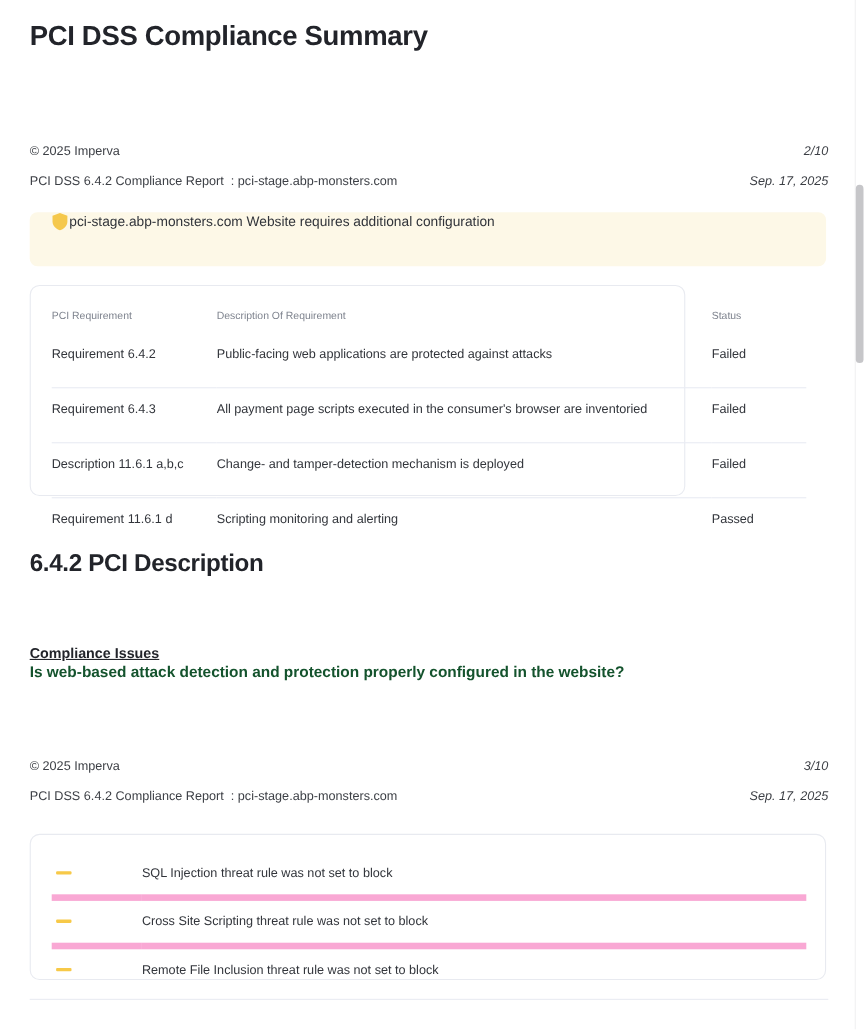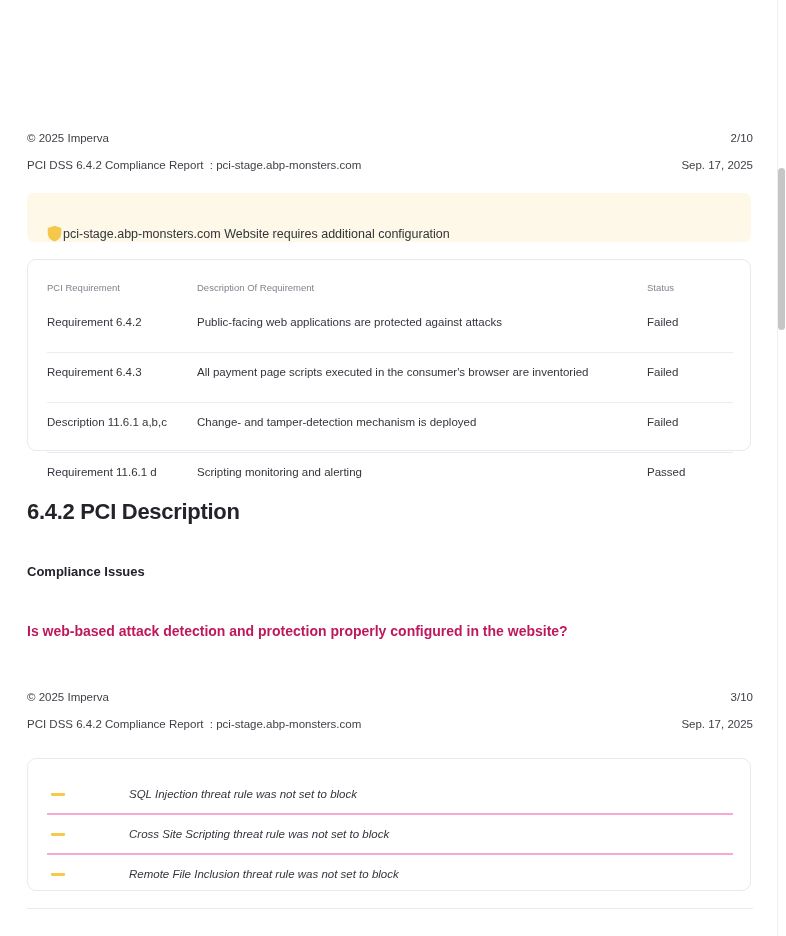--- a/index.html
+++ b/index.html
@@ -39,23 +39,22 @@
   .h3 {
     font-size: 13px;
     font-weight: bold;
     color: #22242a;
     line-height: 18px;
   }
 
   .question {
     font-size: 14px;
     font-weight: bold;
-    color: #be185d;
+    color: #14532d;
     line-height: 20px;
-    margin-top: 21px;
   }
 
   
   .meta-block {
     position: absolute;
     left: 27px;
     width: 726px;
   }
 
   .meta-row {
@@ -63,33 +62,33 @@
     justify-content: space-between;
     align-items: baseline;
     font-size: 11.5px;
     color: #3c3f45;
     line-height: 16px;
   }
 
   .meta-row.second { margin-top: 11px; }
 
   .meta-left { white-space: pre; }
-  .meta-right { white-space: pre; }
+  .meta-right { white-space: pre; font-style: italic; }
 
   
   .banner {
     position: absolute;
     left: 27px;
     top: 193px;
     width: 724px;
     height: 49px;
     background: #fdf8e7;
     border-radius: 7px;
     display: flex;
-    align-items: flex-end;
+    align-items: flex-start;
     padding-left: 20px;
   }
 
   .shield-icon {
     width: 15px;
     height: 17px;
     flex: 0 0 auto;
     display: block;
   }
 
@@ -104,30 +103,29 @@
   .card {
     position: absolute;
     background: #ffffff;
     border: 1px solid #e8eaf0;
     border-radius: 9px;
   }
 
   #requirements-card {
     left: 27px;
     top: 259px;
-    width: 724px;
+    width: 596px;
     height: 192px;
   }
 
   #issues-card {
     left: 27px;
     top: 758px;
     width: 724px;
     height: 133px;
-    font-style: italic;
   }
 
   
   table.req-table {
     width: 686px;
     margin-left: 19px;
     border-collapse: collapse;
     table-layout: fixed;
   }
 
@@ -174,21 +172,21 @@
     border-collapse: collapse;
     table-layout: fixed;
     margin-top: 16px;
   }
 
   table.issues-table td {
     font-size: 11.5px;
     color: #32353b;
     padding: 11px 0 11px 0;
     line-height: 16px;
-    border-top: 2px solid #f9a8d4;
+    border-top: 6px solid #f9a8d4;
     vertical-align: middle;
   }
 
   table.issues-table tr:first-child td { border-top: none; }
 
   .col-dash { width: 82px; }
   .col-issue { width: 604px; }
 
   .dash-icon {
     display: inline-block;
@@ -229,20 +227,21 @@
     height: 162px;
     background: #c6c6c9;
     border-radius: 4px;
   }
 </style>
 </head>
 <body>
 
 <div id="page">
 
+  <div class="h1" style="position:absolute;left:27px;top:18px;">PCI DSS Compliance Summary</div>
 
   <div class="meta-block" style="top:130px;">
     <div class="meta-row">
       <span class="meta-left">© 2025 Imperva</span>
       <span class="meta-right">2/10</span>
     </div>
     <div class="meta-row second">
       <span class="meta-left">PCI DSS 6.4.2 Compliance Report  : pci-stage.abp-monsters.com</span>
       <span class="meta-right">Sep. 17, 2025</span>
     </div>
@@ -289,21 +288,21 @@
           <td class="c-req">Requirement 11.6.1 d</td>
           <td>Scripting monitoring and alerting</td>
           <td>Passed</td>
         </tr>
       </tbody>
     </table>
   </div>
 
   <div class="h2" style="position:absolute;left:27px;top:498px;">6.4.2 PCI Description</div>
 
-  <div class="h3" style="position:absolute;left:27px;top:563px;">Compliance Issues</div>
+  <div class="h3" style="position:absolute;left:27px;top:585px;text-decoration:underline;">Compliance Issues</div>
 
   <div class="question" style="position:absolute;left:27px;top:600px;">Is web-based attack detection and protection properly configured in the website?</div>
 
   <div class="meta-block" style="top:689px;">
     <div class="meta-row">
       <span class="meta-left">© 2025 Imperva</span>
       <span class="meta-right">3/10</span>
     </div>
     <div class="meta-row second">
       <span class="meta-left">PCI DSS 6.4.2 Compliance Report  : pci-stage.abp-monsters.com</span>

